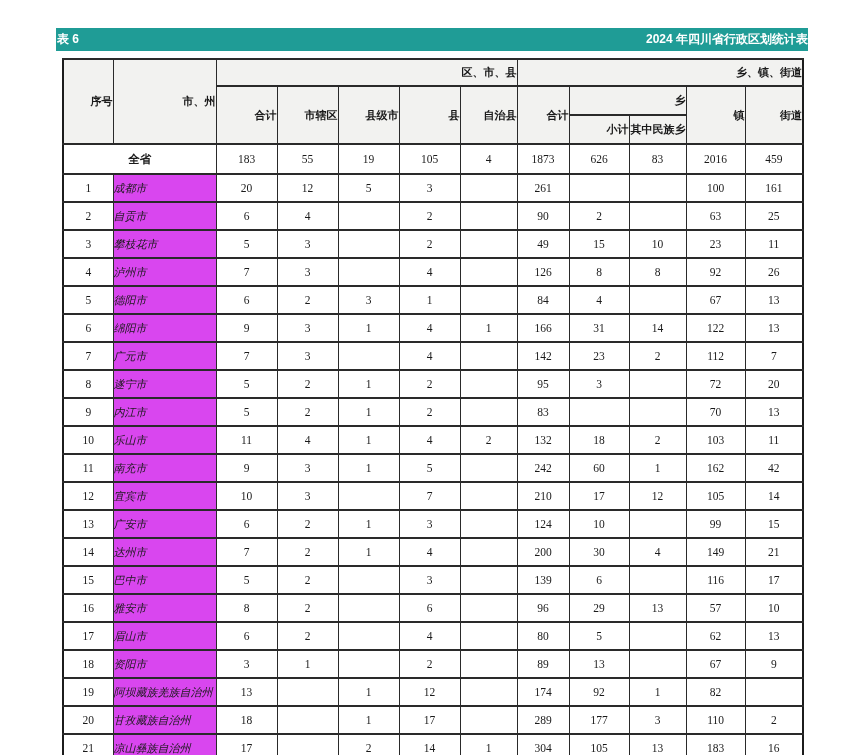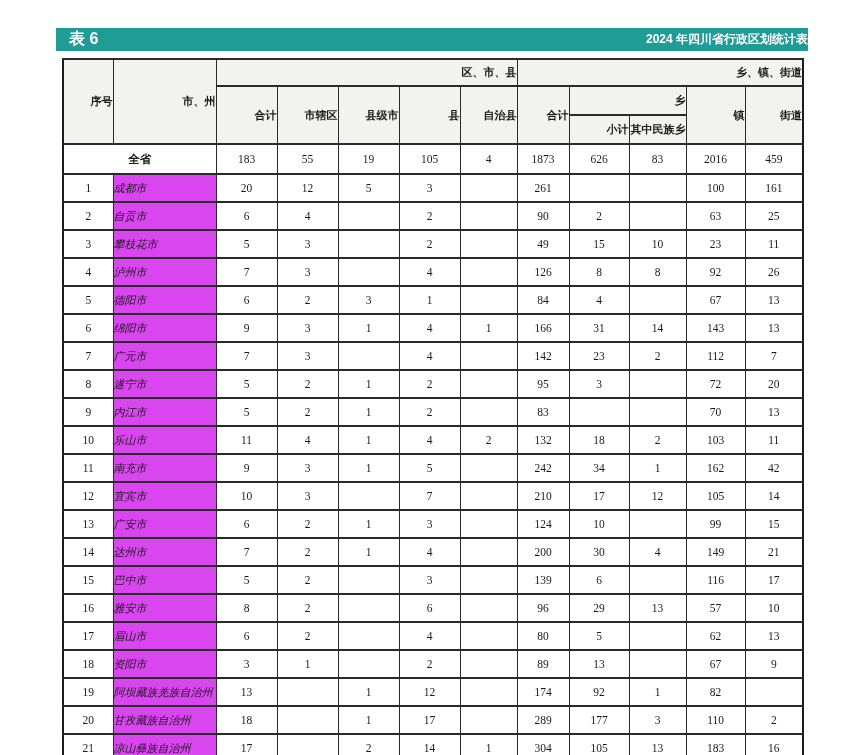--- a/index.html
+++ b/index.html
@@ -18,25 +18,24 @@
   }
   .title-bar {
     position: relative;
     height: 23px;
     background: #1f9c96;
     color: #ffffff;
     display: flex;
     align-items: center;
   }
   .title-bar .tag {
-    font-size: 16px;
+    font-size: 12px;
     font-weight: bold;
     padding-left: 1px;
     z-index: 1;
-    margin-left: 12px;
   }
   .title-bar .doc-title {
     position: absolute;
     left: 0;
     right: 0;
     text-align: right;
     font-size: 12px;
     font-weight: bold;
   }
   .tbl-wrap { padding: 7px 6px 0 6px; }
@@ -224,21 +223,21 @@
             <td class="no">6</td>
             <td class="city">绵阳市</td>
             <td class="num">9</td>
             <td class="num">3</td>
             <td class="num">1</td>
             <td class="num">4</td>
             <td class="num">1</td>
             <td class="num">166</td>
             <td class="num">31</td>
             <td class="num">14</td>
-            <td class="num">143</td>
+            <td class="num">122</td>
             <td class="num">13</td>
           </tr>
           <tr class="cityrow">
             <td class="no">7</td>
             <td class="city">广元市</td>
             <td class="num">7</td>
             <td class="num">3</td>
             <td class="num"></td>
             <td class="num">4</td>
             <td class="num"></td>
@@ -292,21 +291,21 @@
           </tr>
           <tr class="cityrow">
             <td class="no">11</td>
             <td class="city">南充市</td>
             <td class="num">9</td>
             <td class="num">3</td>
             <td class="num">1</td>
             <td class="num">5</td>
             <td class="num"></td>
             <td class="num">242</td>
-            <td class="num">34</td>
+            <td class="num">60</td>
             <td class="num">1</td>
             <td class="num">162</td>
             <td class="num">42</td>
           </tr>
           <tr class="cityrow">
             <td class="no">12</td>
             <td class="city">宜宾市</td>
             <td class="num">10</td>
             <td class="num">3</td>
             <td class="num"></td>

